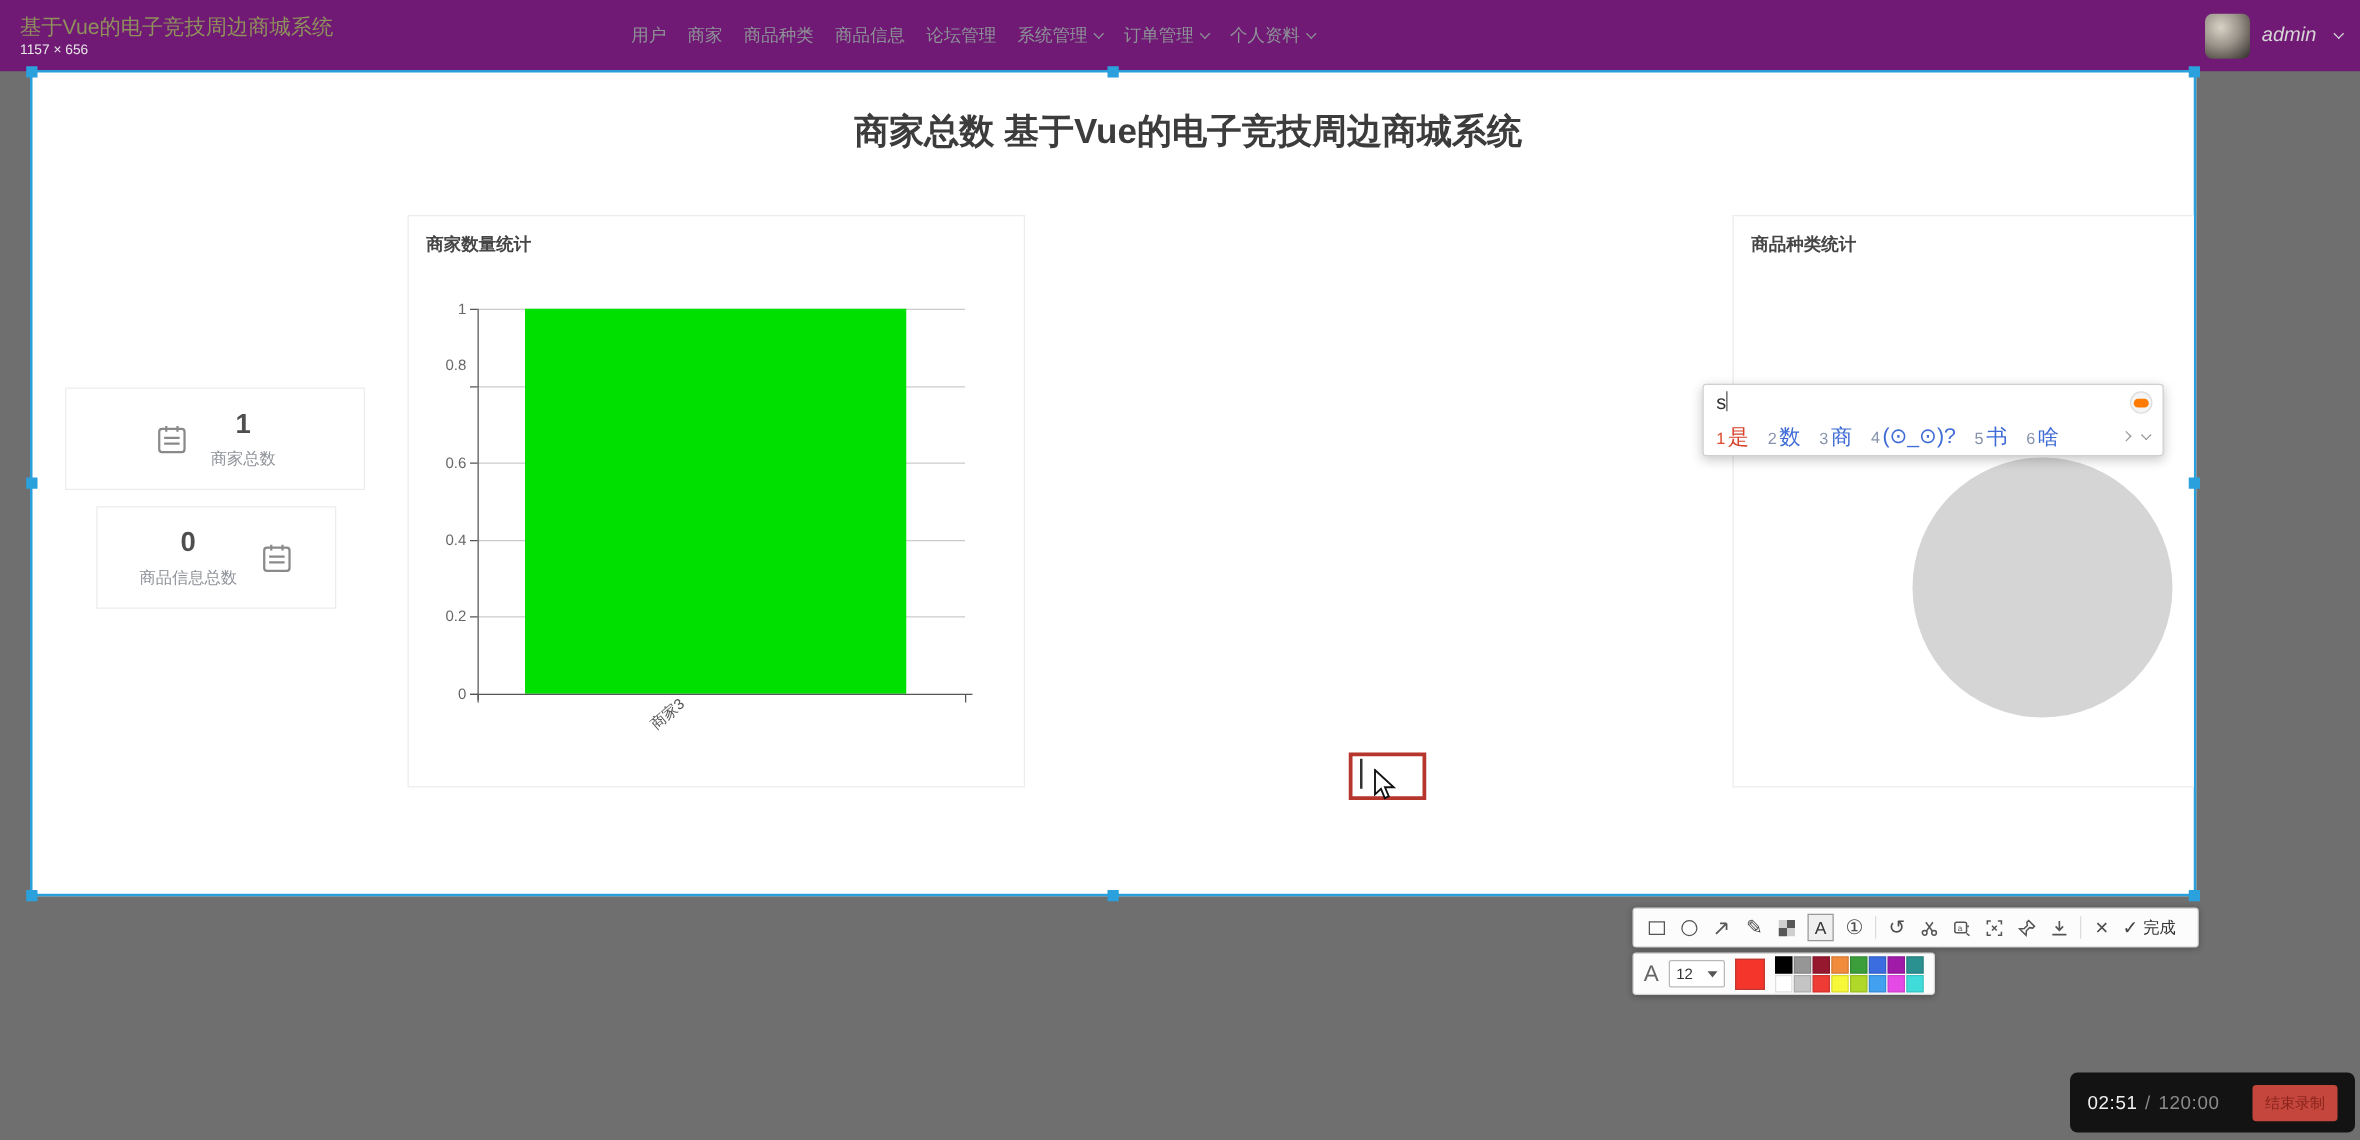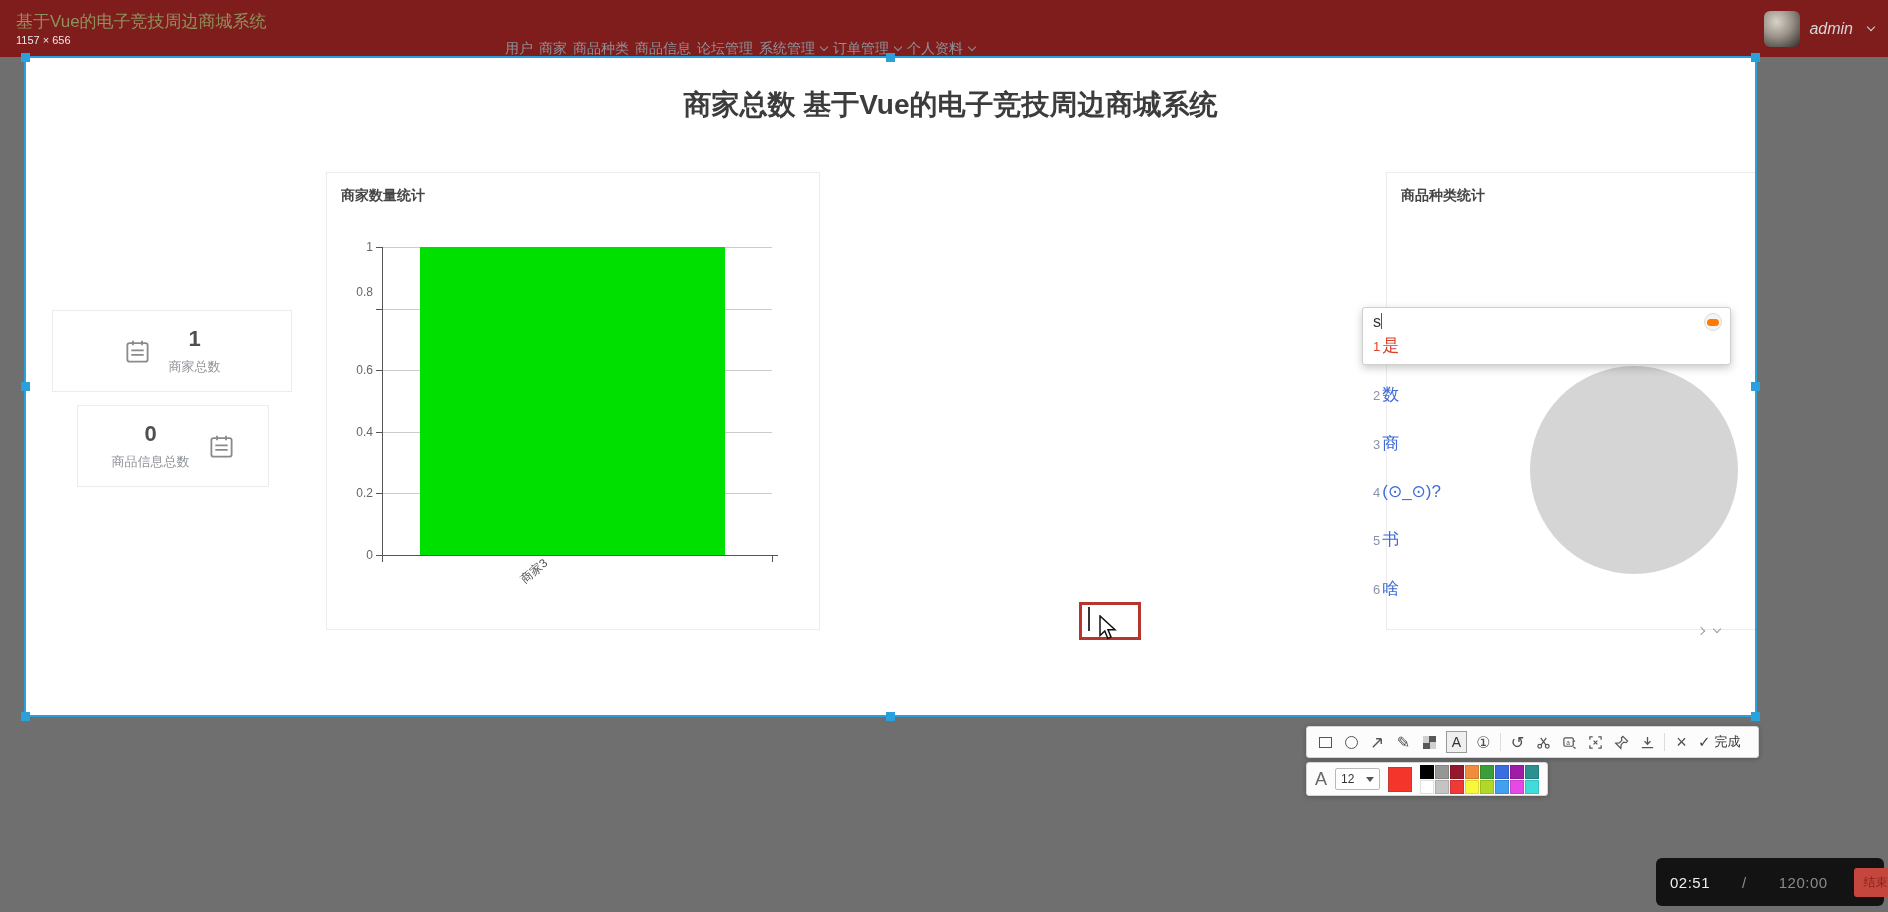--- a/index.html
+++ b/index.html
@@ -1,24 +1,24 @@
 <!DOCTYPE html>
 <html><head>
 <meta charset="utf-8">
 <style>
   * { margin:0; padding:0; box-sizing:border-box; }
   html,body { width:1888px; height:912px; }
   body { position:relative; overflow:hidden; background:#6f6f6f;
          font-family:"Liberation Sans","DejaVu Sans",sans-serif; }
 
   
-  .topbar { position:absolute; left:0; top:0; width:1888px; height:57px; background:#7f1d1d; z-index:1; }
+  .topbar { position:absolute; left:0; top:0; width:1888px; height:57px; background:#701a75; z-index:1; }
   .brand { position:absolute; left:16px; top:10px; font-size:17px; color:#90905c; }
   .capsize { position:absolute; left:16px; top:34px; font-size:11px; color:#e8e8e8; }
-  .nav { position:absolute; left:505px; top:0; height:57px; display:flex; align-items:center; gap:6px;margin-top:20px; }
+  .nav { position:absolute; left:505px; top:0; height:57px; display:flex; align-items:center; gap:17px; }
   .nav-item { font-size:14px; color:#8e9297; white-space:nowrap; cursor:pointer; display:flex; align-items:center; }
   .chev { display:inline-block; width:6px; height:6px; border-right:1.5px solid #8e9297;
           border-bottom:1.5px solid #8e9297; transform:rotate(45deg); margin-left:6px; margin-bottom:3px; }
   .userbox { position:absolute; right:14px; top:0; height:57px; display:flex; align-items:center; gap:9px; }
   .avatar { width:36px; height:36px; border-radius:6px;
             background:radial-gradient(circle at 35% 30%,#d8d2c6,#9a9289 45%,#55504a 80%,#2c2a27); }
   .username { font-size:16px; color:#d6d6d6;font-style:italic; }
   .chev-w { border-color:#d6d6d6; }
 
   
@@ -65,21 +65,21 @@
   .cursor { position:absolute; left:1070px; top:557px; z-index:6; }
 
   
   .ime { position:absolute; left:1362px; top:307px; width:369px; height:58px; background:#fff;
          border:1px solid #d0d0d0; border-radius:3px; box-shadow:0 3px 9px rgba(0,0,0,.22); z-index:7; }
   .ime-row1 { position:relative; height:26px; padding:5px 10px 0; font-size:16px; color:#333; }
   .ime-caret { display:inline-block; width:1px; height:16px; background:#555; vertical-align:-2px; }
   .sogou { position:absolute; right:8px; top:5px; width:18px; height:18px; border-radius:50%;
            background:#f4f4f4; border:1px solid #ddd; display:flex; align-items:center; justify-content:center; }
   .sogou i { display:block; width:12px; height:7px; background:#ff7a00; border-radius:4px; }
-  .ime-row2 { display:flex; align-items:flex-start; gap:26px; padding:0 10px; height:30px; font-size:17px;flex-direction:column; }
+  .ime-row2 { display:flex; align-items:center; gap:15px; padding:0 10px; height:30px; font-size:17px; }
   .cand { cursor:pointer; white-space:nowrap; }
   .cand .n { font-size:13px; margin-right:2px; color:#8893ad; }
   .cand .t { color:#3e6bd6; }
   .cand.first .n { color:#e0472c; }
   .cand.first .t { color:#d8402a; }
   .ime-arrows { margin-left:auto; display:flex; align-items:center; gap:10px; }
   .chev-r { display:inline-block; width:6px; height:6px; border-right:1.5px solid #9a9a9a;
             border-bottom:1.5px solid #9a9a9a; transform:rotate(-45deg); }
   .chev-d { display:inline-block; width:6px; height:6px; border-right:1.5px solid #9a9a9a;
             border-bottom:1.5px solid #9a9a9a; transform:rotate(45deg); margin-bottom:3px; }
@@ -106,21 +106,21 @@
   .size-select { width:46px; height:22px; background:#fff; border:1px solid #b9b9b9; border-radius:2px;
                  display:flex; align-items:center; justify-content:space-between; padding:0 5px;
                  font-size:12px; color:#333; cursor:pointer; }
   .tri { width:0; height:0; border-left:4px solid transparent; border-right:4px solid transparent; border-top:5px solid #555; }
   .cur-swatch { width:25px; height:25px; border:1px solid #c03a32; }
   .palette { display:grid; grid-template-columns:repeat(8,14px); grid-auto-rows:14px; gap:1px; }
   .pal { width:14px; height:14px; border:1px solid rgba(0,0,0,.12); cursor:pointer; }
 
   
   .recorder { position:absolute; left:1656px; top:858px; width:228px; height:48px; background:#131313;
-              border-radius:6px; display:flex; align-items:center; padding:1px 14px; z-index:9;gap:26px; }
+              border-radius:6px; display:flex; align-items:center; padding:1px 14px; z-index:9; }
   .elapsed { font-size:15px; color:#efefef; letter-spacing:.5px; }
   .tsep,.total { font-size:15px; color:#8a8a8a; margin-left:6px; letter-spacing:.5px; }
   .stop-btn { margin-left:auto; background:#c5463c; border-radius:3px; padding:6px 10px;
               font-size:12px; color:#8a241c; cursor:pointer; white-space:nowrap; }
 
   svg { display:block; }
 </style>
 </head>
 <body>
 

